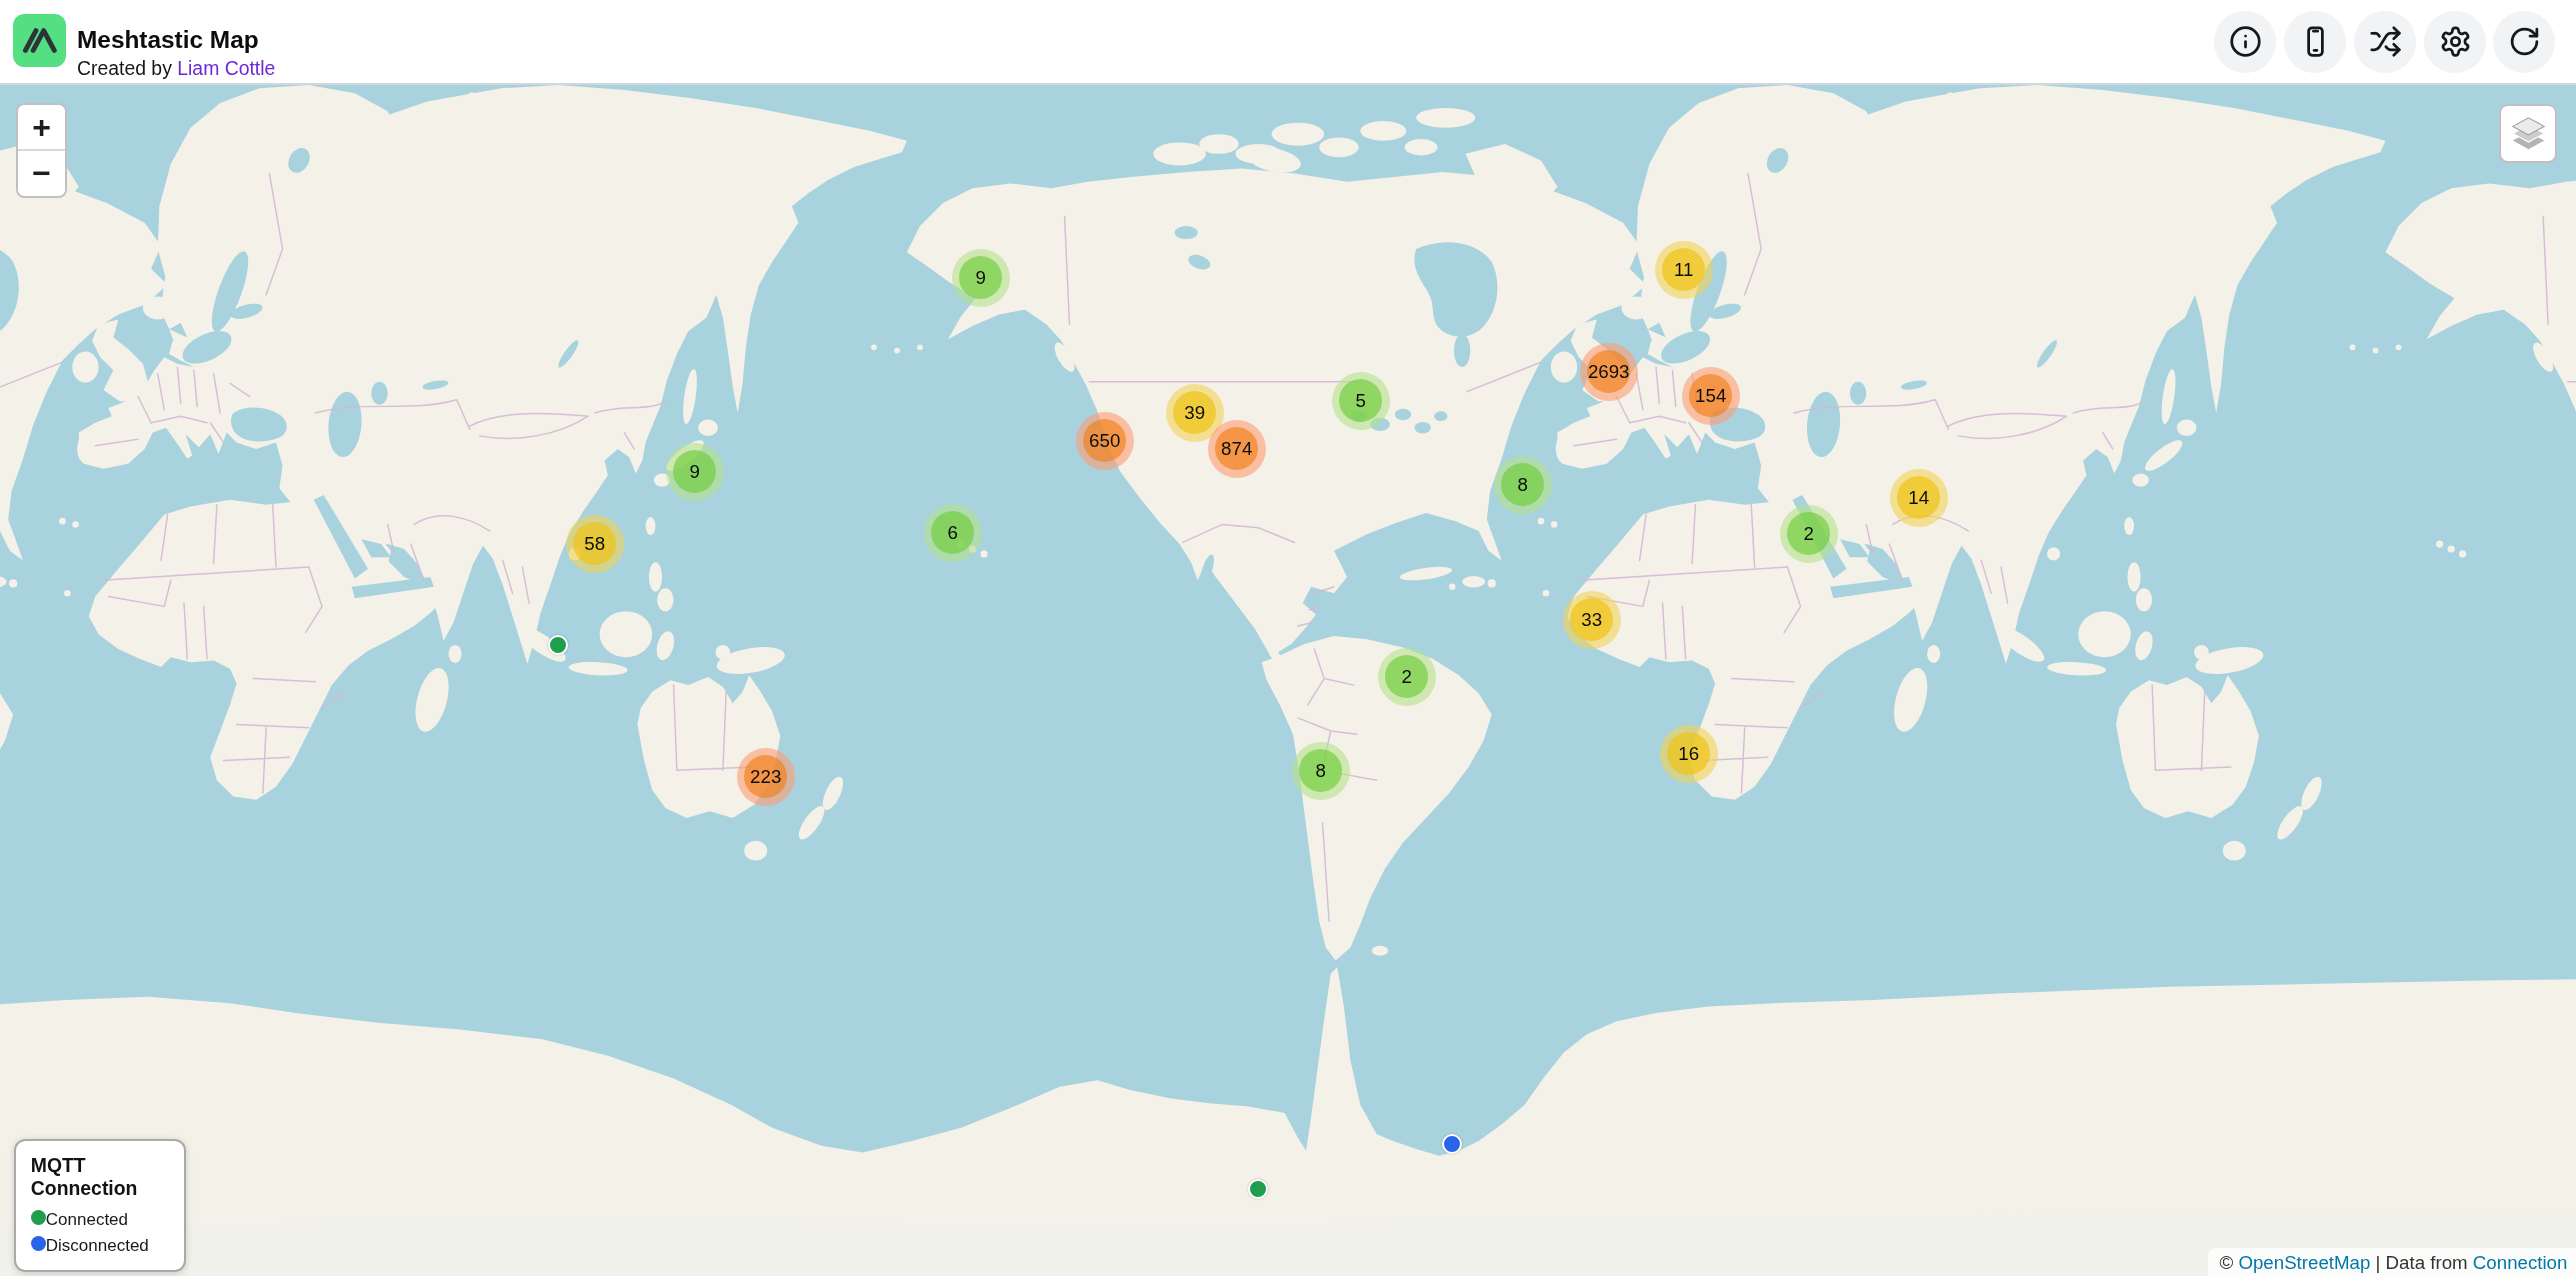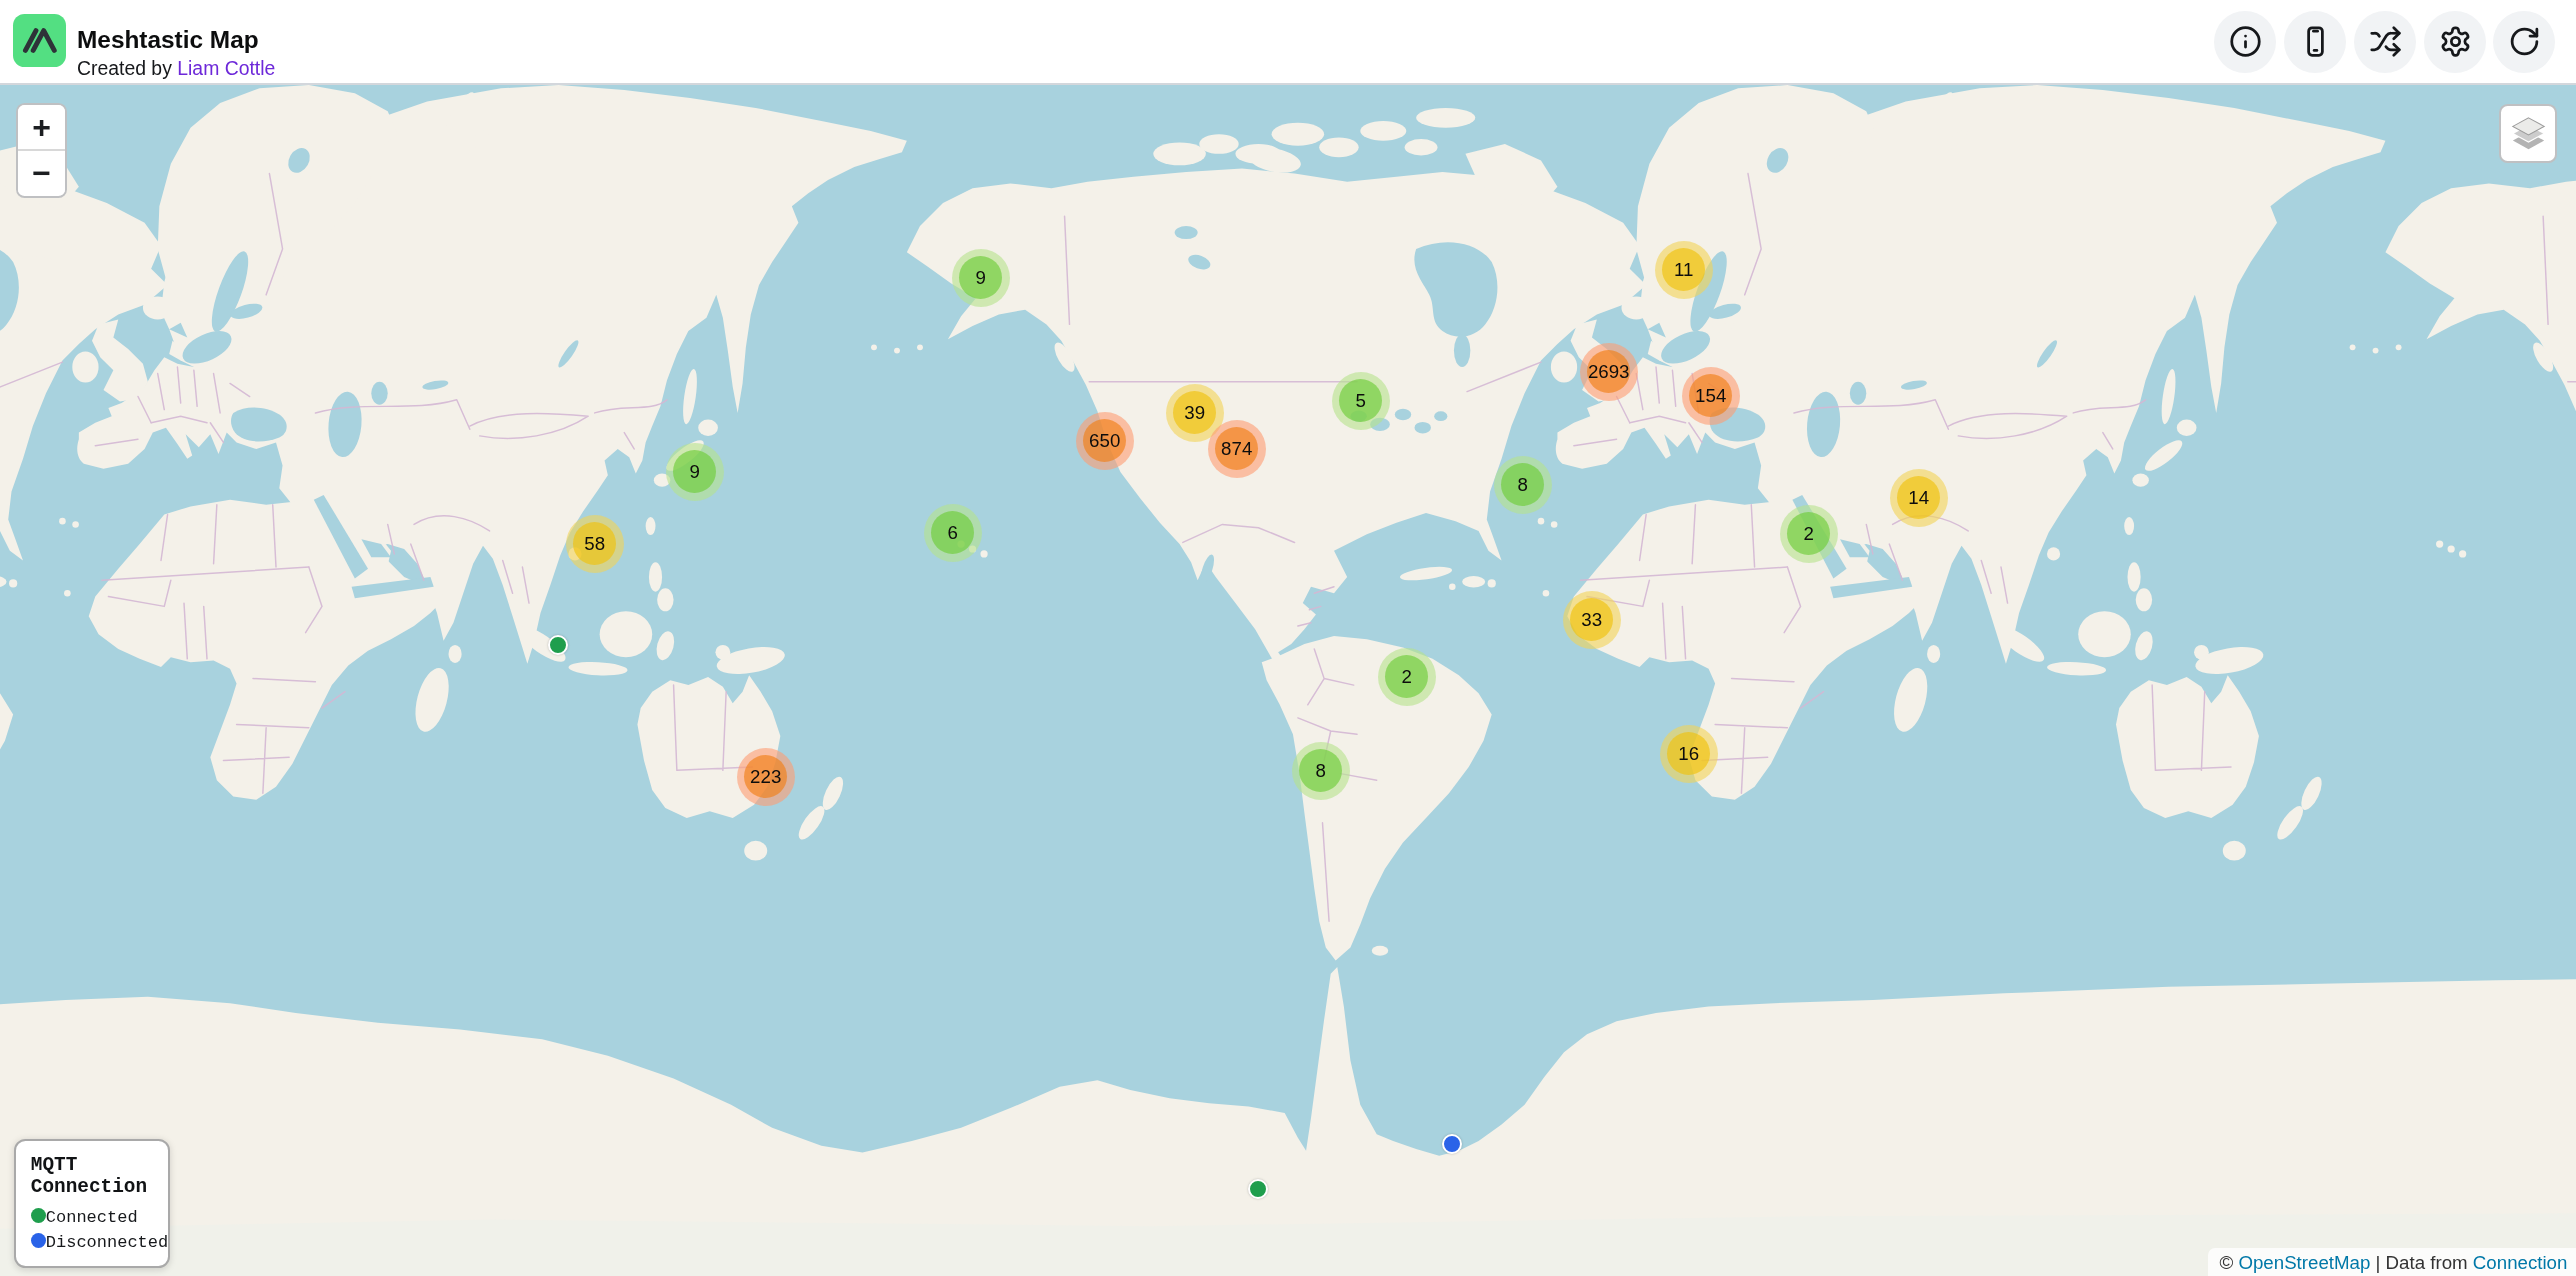--- a/index.html
+++ b/index.html
@@ -67,23 +67,23 @@
     user-select:none;
   }
   .zoomctl .zbtn:first-child{border-bottom:2.2px solid #d8d8d8;}
   .layersctl{
     position:absolute;left:2499px;top:104px;width:58px;height:59px;z-index:30;
     background:#ffffff;border:2.9px solid rgba(55,60,66,.32);border-radius:8.6px;
     display:flex;align-items:center;justify-content:center;cursor:pointer;box-sizing:border-box;
   }
   
   .legend{
-    position:absolute;left:14.4px;top:1139px;width:156px;z-index:30;box-sizing:border-box;
+    position:absolute;left:14.4px;top:1139px;width:172px;z-index:30;box-sizing:border-box;
     background:#ffffff;border:2.2px solid #a9a9a9;border-radius:11.5px;
-    padding:13px 14.4px 14.4px 14.4px;box-shadow:0 1.4px 7.2px rgba(0,0,0,.15);font-family:Liberation Mono, monospace;
+    padding:13px 14.4px 14.4px 14.4px;box-shadow:0 1.4px 7.2px rgba(0,0,0,.15);
   }
   .legend-title{font-size:19.4px;font-weight:700;color:#111315;margin-bottom:10px;}
   .legend-row{display:flex;align-items:flex-start;gap:0;margin-top:5.8px;}
   .legend-dot{width:15px;height:15px;border-radius:50%;flex:0 0 auto;}
   .legend-label{font-size:17px;color:#17191c;}
   
   .attrib{
     position:absolute;right:0;bottom:0;height:29px;z-index:30;
     background:rgba(255,255,255,.8);border-top-left-radius:7.2px;
     display:flex;align-items:center;padding:0 8.6px 0 11.5px;

